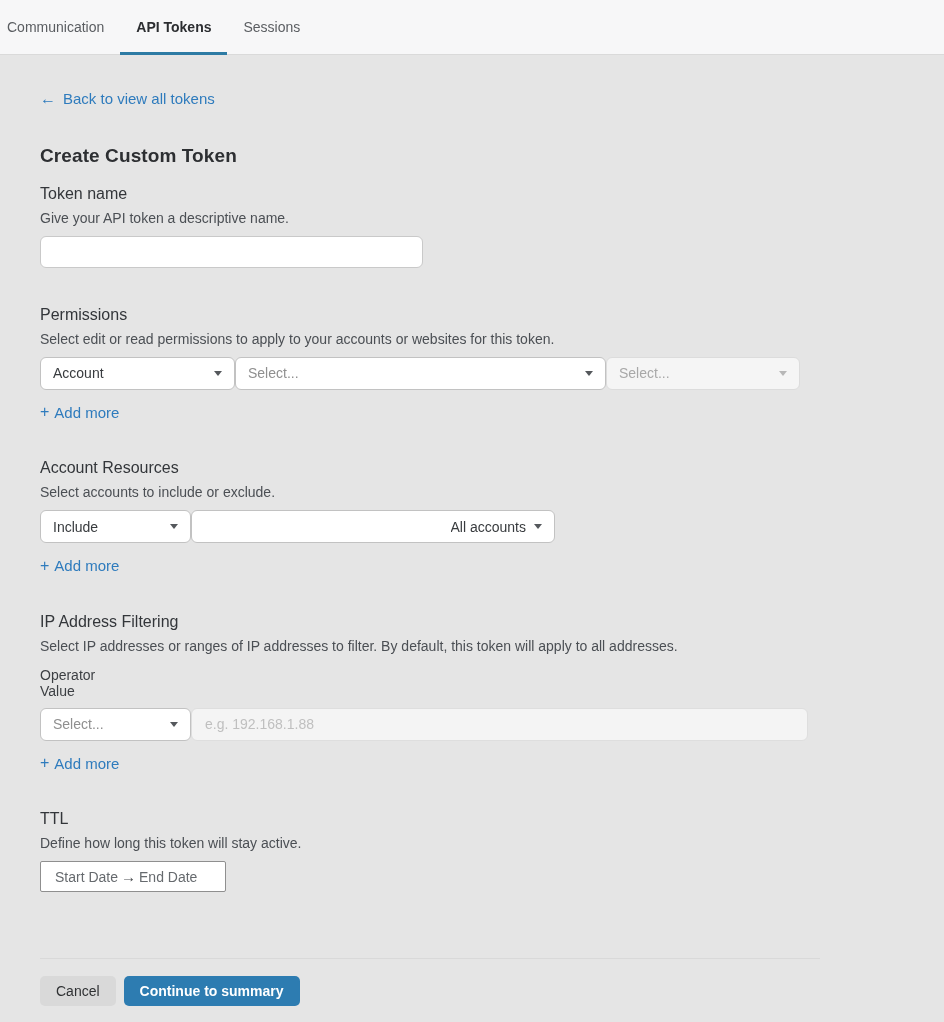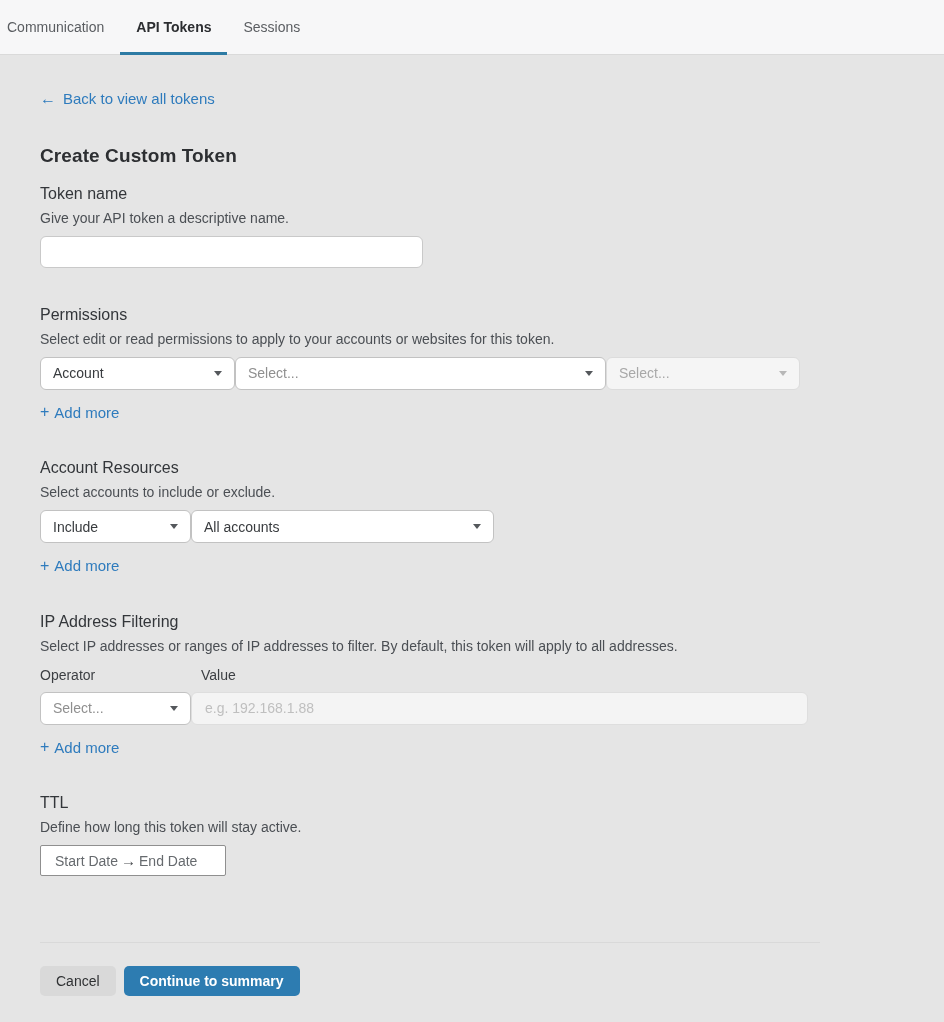--- a/index.html
+++ b/index.html
@@ -64,37 +64,37 @@
     width: 0; height: 0; flex: 0 0 auto; margin-left: 8px;
     border-left: 4.5px solid transparent; border-right: 4.5px solid transparent;
     border-top: 5.5px solid #55585c;
   }
   .dd.disabled .chevron { border-top-color: #b7b7b7; }
 
   .w-scope  { width: 195px; }
   .w-perm   { width: 371px; }
   .w-access { width: 194px; }
   .w-mode   { width: 151px; }
-  .w-res    { width: 303px; }
+  .w-res    { width: 364px; justify-content: flex-end; }
 
   .add-more {
     margin-top: 14px; display: inline-flex; align-items: center; gap: 5px;
     color: #2e7bbd; font-size: 15px; cursor: pointer;
   }
   .add-more .plus { font-size: 16px; line-height: 1; }
 
   .text-input {
     margin-top: 10px; display: block;
     width: 383px; height: 32px; border: 1px solid #c9c9c9; border-radius: 6px;
     padding: 0 12px; font-size: 14px; color: #33363a;
     font-family: "Liberation Sans", "DejaVu Sans", sans-serif;
     outline: none; background: #fff;
   }
 
-  .labels-row { display: flex; margin-top: 13px; font-size: 14px; color: #3c3f43; }
+  .labels-row { display: flex; margin-top: 13px; font-size: 14px; color: #3c3f43; flex-direction: column; }
   .label-operator { width: 161px; }
 
   .value-input {
     width: 617px; height: 33px;
     background: #f4f4f4; border: 1px solid #dedede; border-radius: 6px;
     padding: 0 13px; font-size: 14px; color: #8a8a8a;
     font-family: "Liberation Sans", "DejaVu Sans", sans-serif;
   }
   .value-input::placeholder { color: #bfbfbf; opacity: 1; }
 
@@ -102,21 +102,21 @@
     margin-top: 10px; width: 186px; height: 31px;
     border: 1px solid #8f8f8f; border-radius: 2px;
     display: flex; align-items: center; gap: 3px;
     padding-left: 14px; font-size: 14px; color: #666a6e;
     background: #fff; cursor: pointer;
   }
   .ttl-box .arrow { color: #4a4d50; font-size: 15px; }
 
   .divider { margin-top: 66px; width: 780px; border: none; border-top: 1px solid #d9d9d9; }
 
-  .footer { margin-top: 23px; display: flex; gap: 8px; align-items: center; }
+  .footer { margin-top: 17px; display: flex; gap: 8px; align-items: center; }
   .btn {
     height: 30px; border: none; border-radius: 5px;
     display: inline-flex; align-items: center; padding: 0 16px;
     font-size: 14px; cursor: pointer;
     font-family: "Liberation Sans", "DejaVu Sans", sans-serif;
   }
   .btn-cancel { background: #d9d9d9; color: #2f3133; }
   .btn-continue { background: #2d7cb1; color: #ffffff; font-weight: 700; }
 </style>
 </head>

